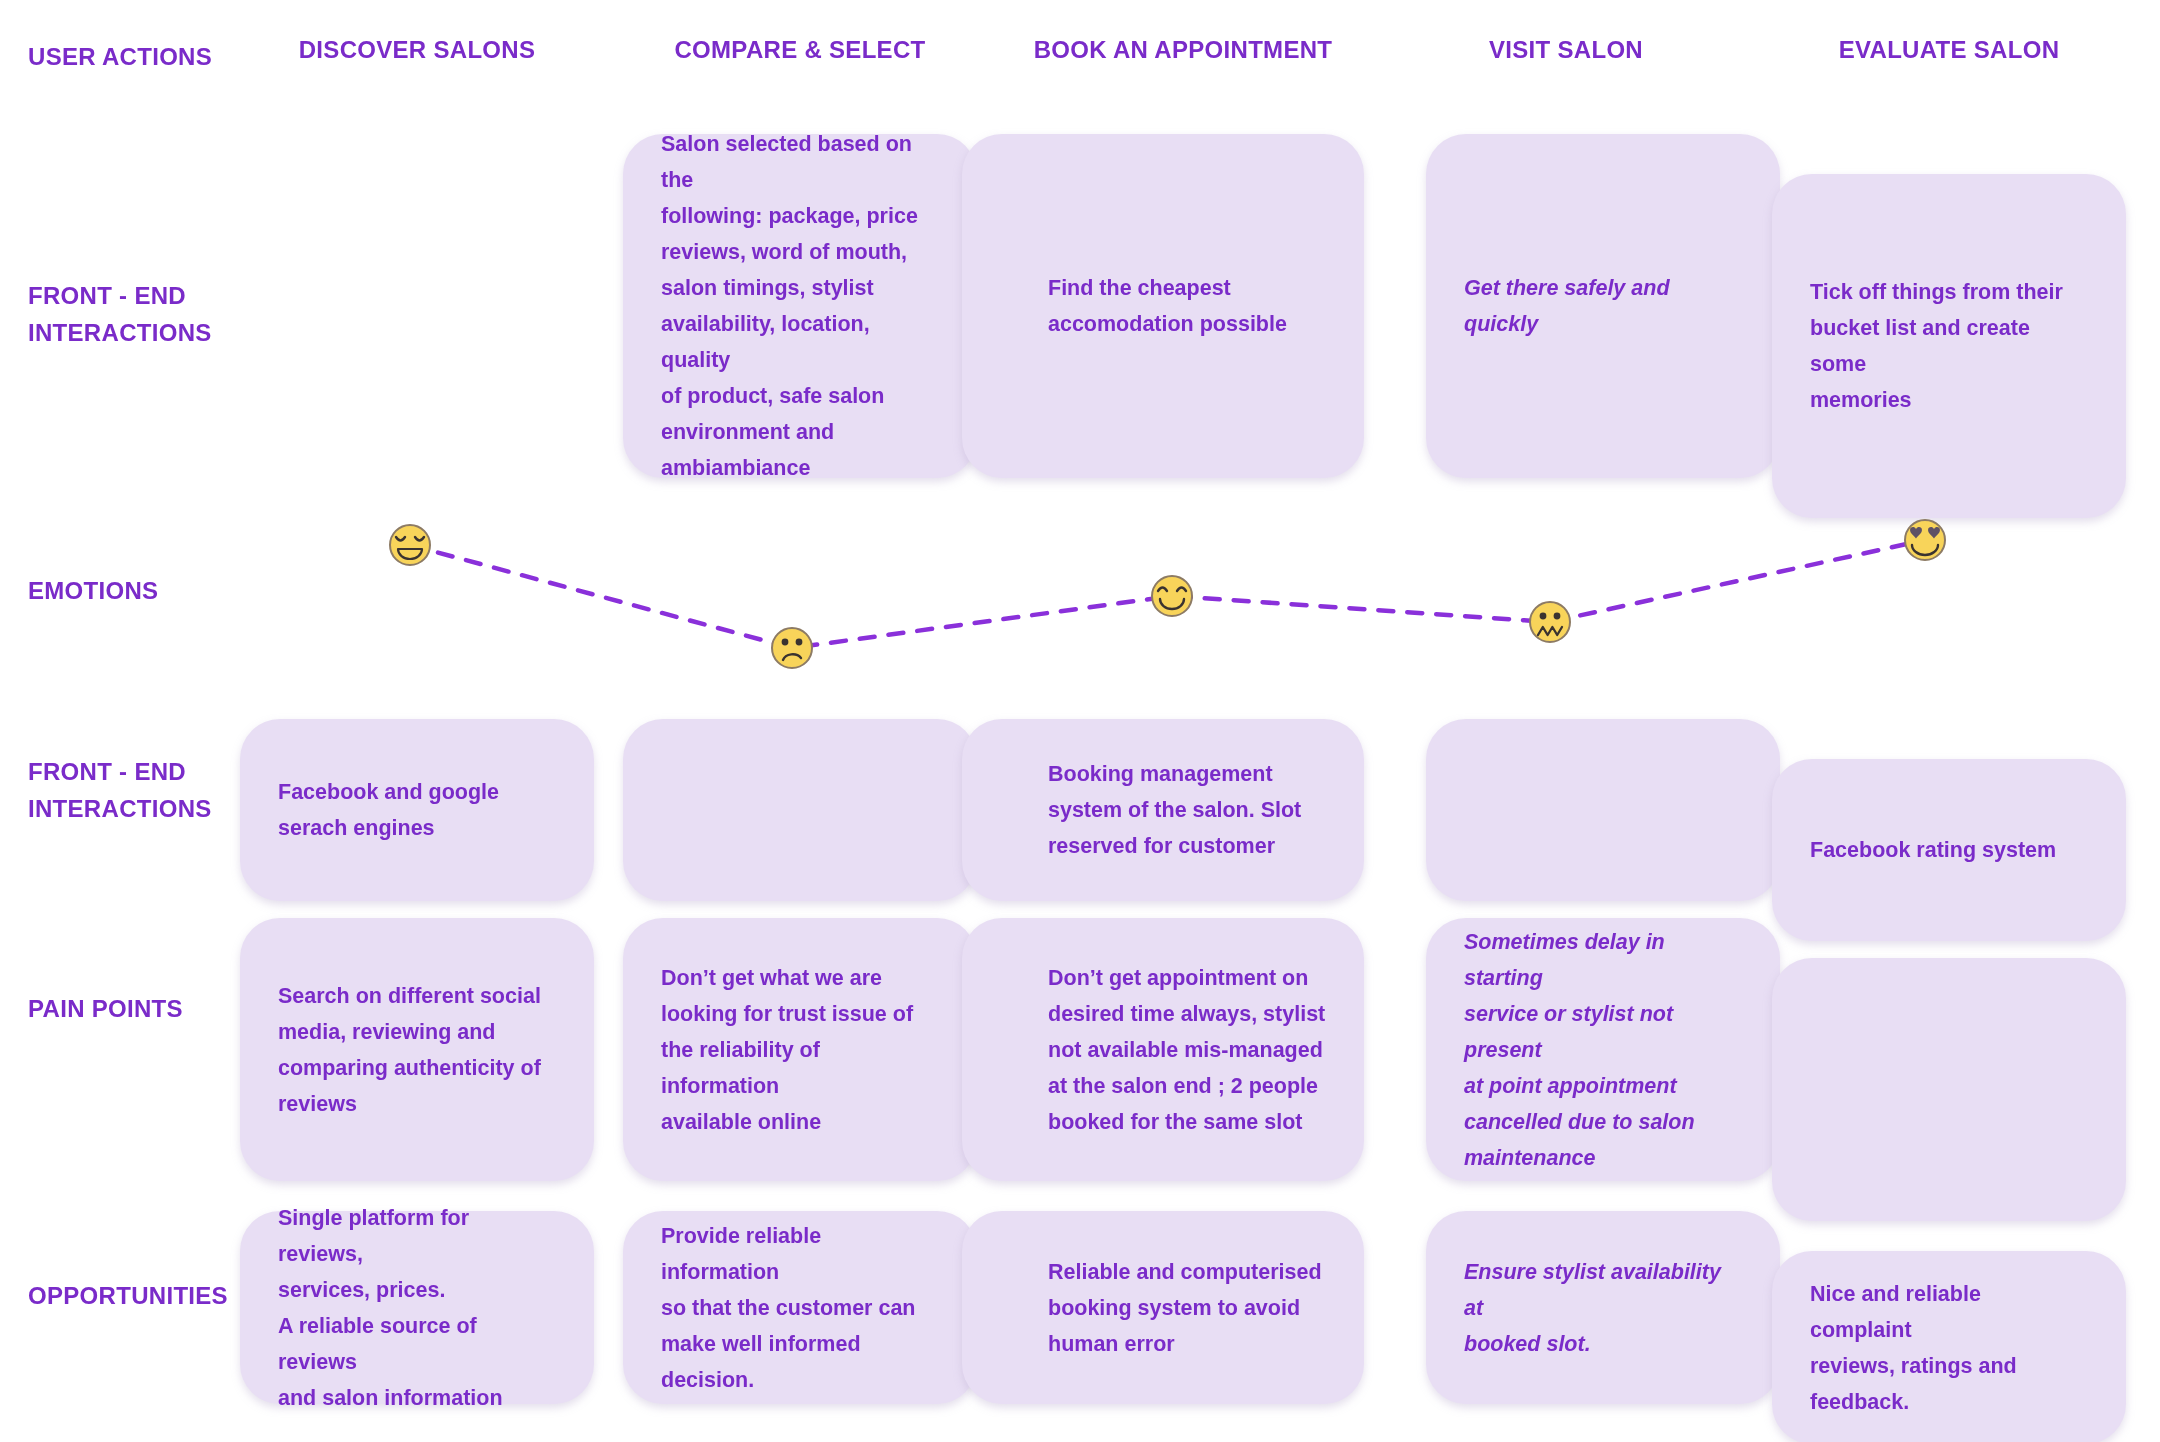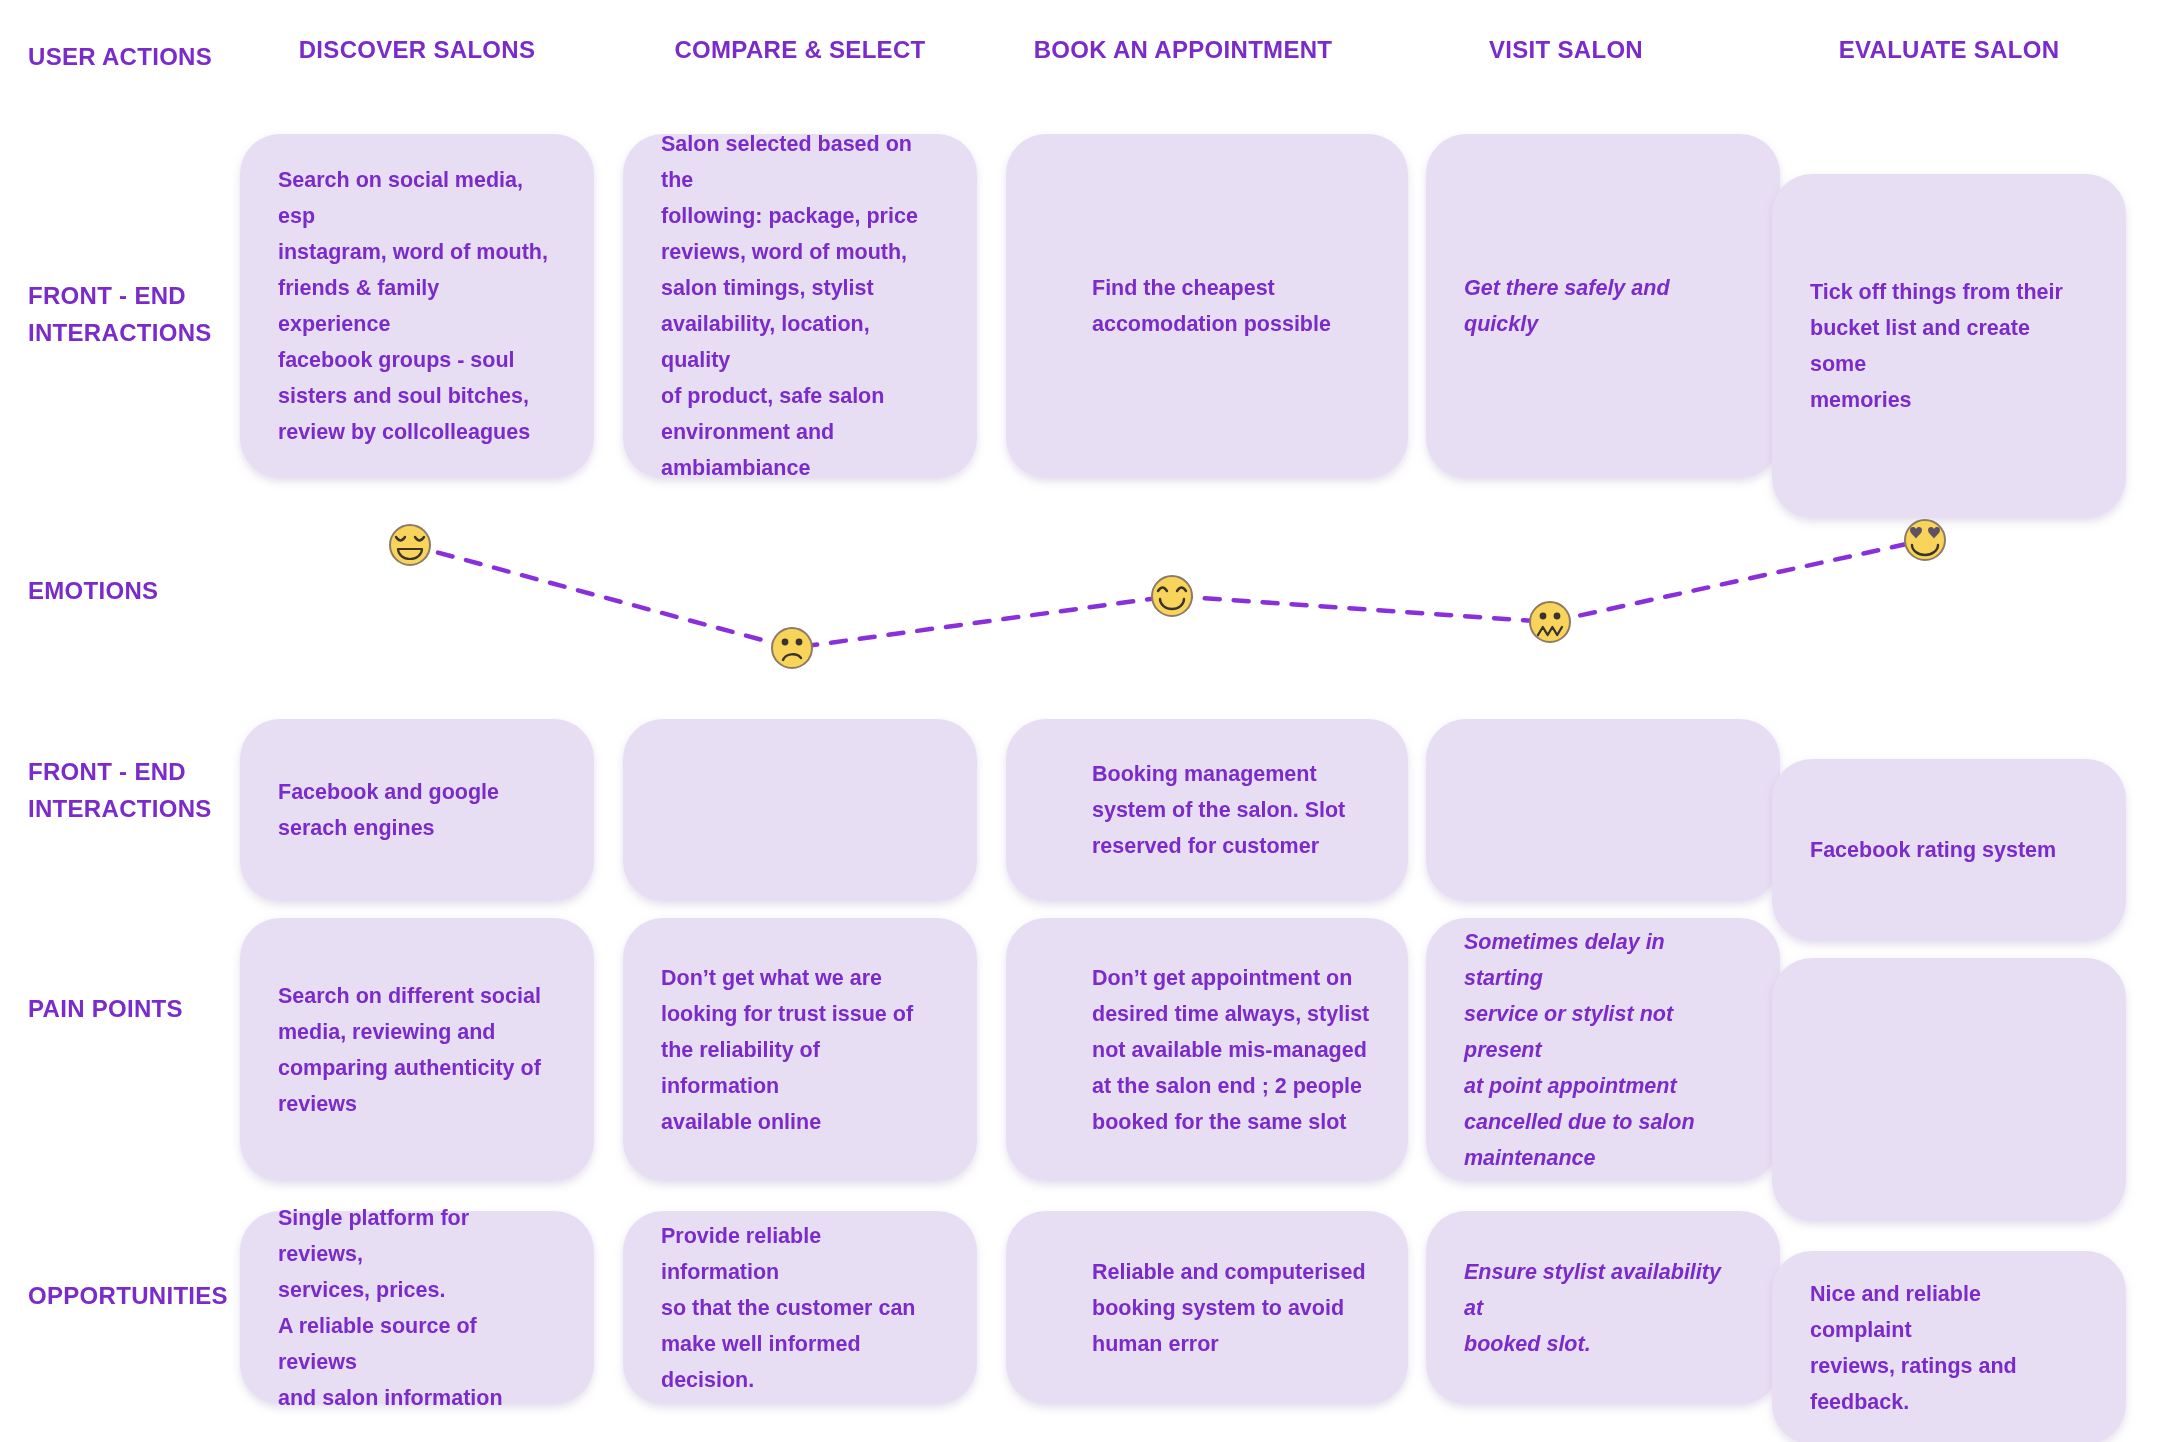--- a/index.html
+++ b/index.html
@@ -25,21 +25,21 @@
     position:absolute;width:354px;border-radius:40px;
     background:#E8DEF4;box-shadow:0 4px 8px rgba(178,163,200,.35);
     display:flex;align-items:center;
   }
   .box-text{
     padding:24px 38px;font-size:21.5px;font-weight:700;color:#7A2BC9;
     line-height:36px;white-space:pre-line;
   }
   .emotions-svg{position:absolute;left:0;top:500px;width:2160px;height:195px;}
   
-  .c1{left:240px;}  .c2{left:623px;}  .c3{left:1006px;padding-left:48px;} .c4{left:1426px;font-style:italic;} .c5{left:1772px;margin-top:40px;}
+  .c1{left:240px;}  .c2{left:623px;}  .c3{left:962px;padding-left:48px;} .c4{left:1426px;font-style:italic;} .c5{left:1772px;margin-top:40px;}
   
   .r1{top:134px;height:344px;}
   .r2{top:719px;height:182px;}
   .r3{top:918px;height:263px;align-items:center;}
   .r4{top:1211px;height:193px;}
   .h1{left:240px;width:354px;}
   .h2{left:623px;width:354px;}
   .h3{left:1006px;width:354px;}
   .h4{left:1389px;width:354px;}
   .h5{left:1772px;width:354px;}
@@ -57,28 +57,20 @@
   <div class="col-header h5">EVALUATE SALON</div>
 
   <div class="row-label" style="top:277px">FRONT - END
 INTERACTIONS</div>
   <div class="row-label" style="top:572px">EMOTIONS</div>
   <div class="row-label" style="top:753px">FRONT - END
 INTERACTIONS</div>
   <div class="row-label" style="top:990px">PAIN POINTS</div>
   <div class="row-label" style="top:1277px">OPPORTUNITIES</div>
 
-  <div class="box r1 c1">
-      <div class="box-text">Search on social media, esp
-instagram, word of mouth,
-friends &amp; family experience
-facebook groups - soul
-sisters and soul bitches,
-review by collcolleagues</div>
-    </div>
   <div class="box r1 c2">
       <div class="box-text">Salon selected based on the
 following: package, price
 reviews, word of mouth,
 salon timings, stylist
 availability, location, quality
 of product, safe salon
 environment and
 ambiambiance</div>
     </div>

